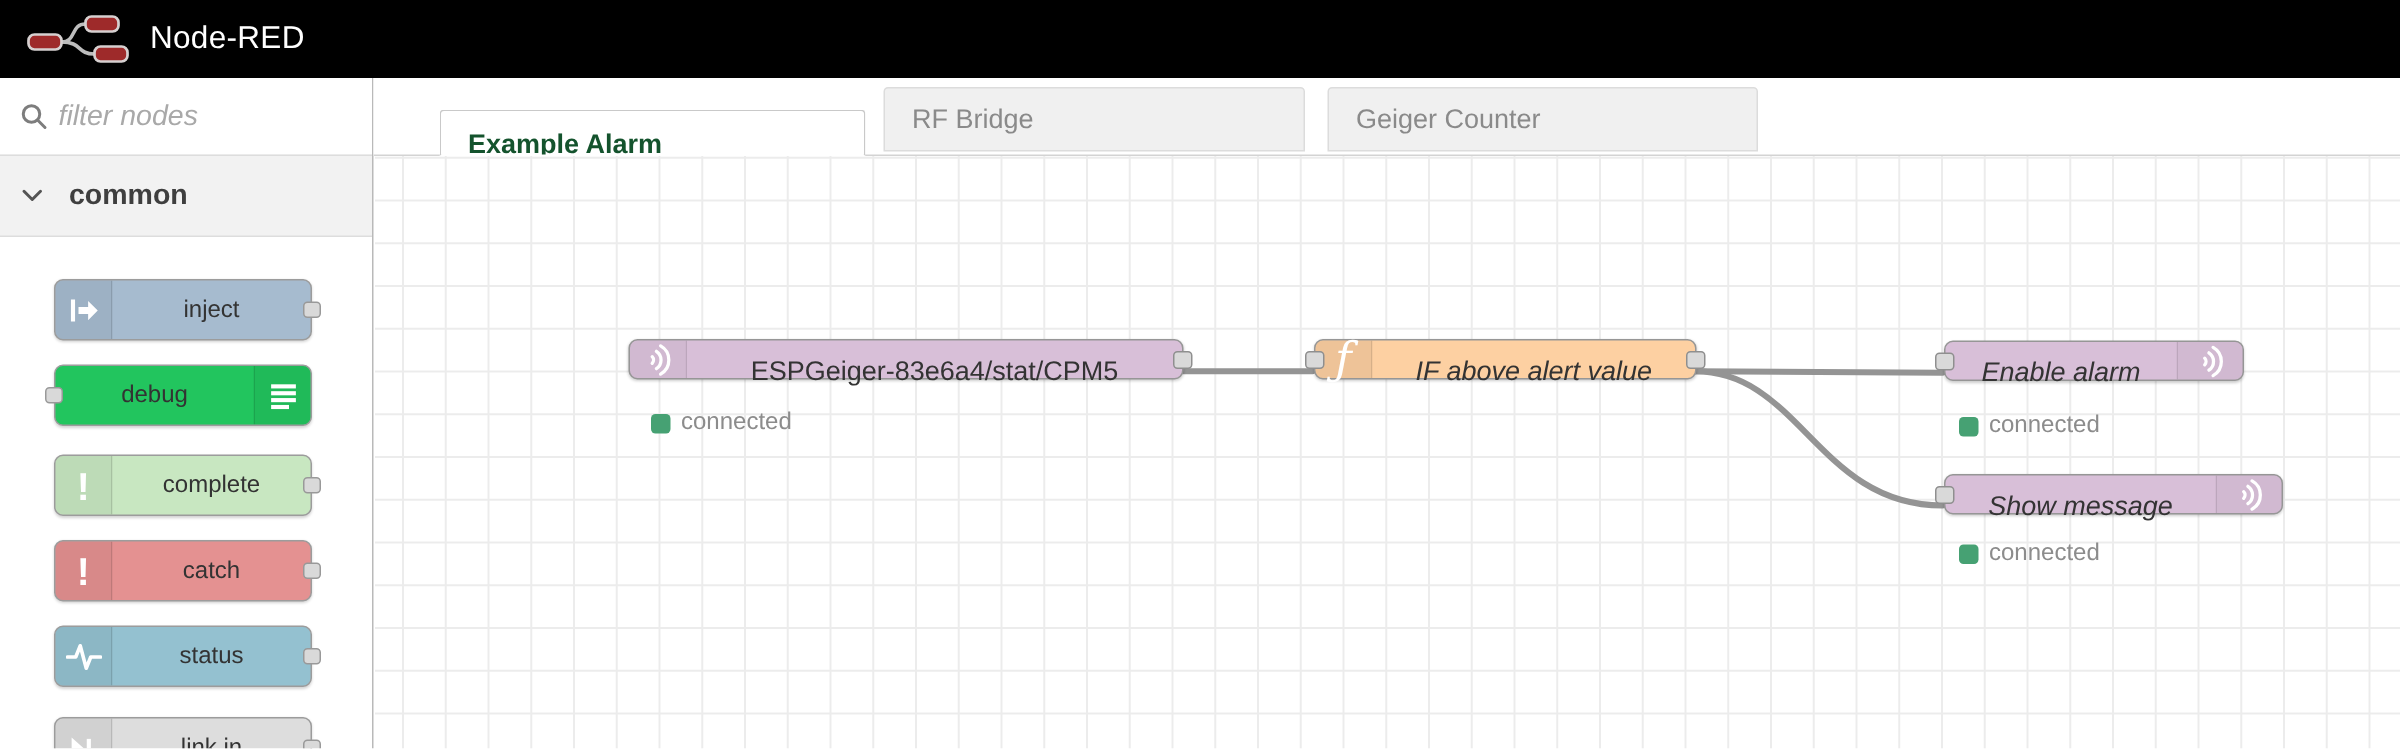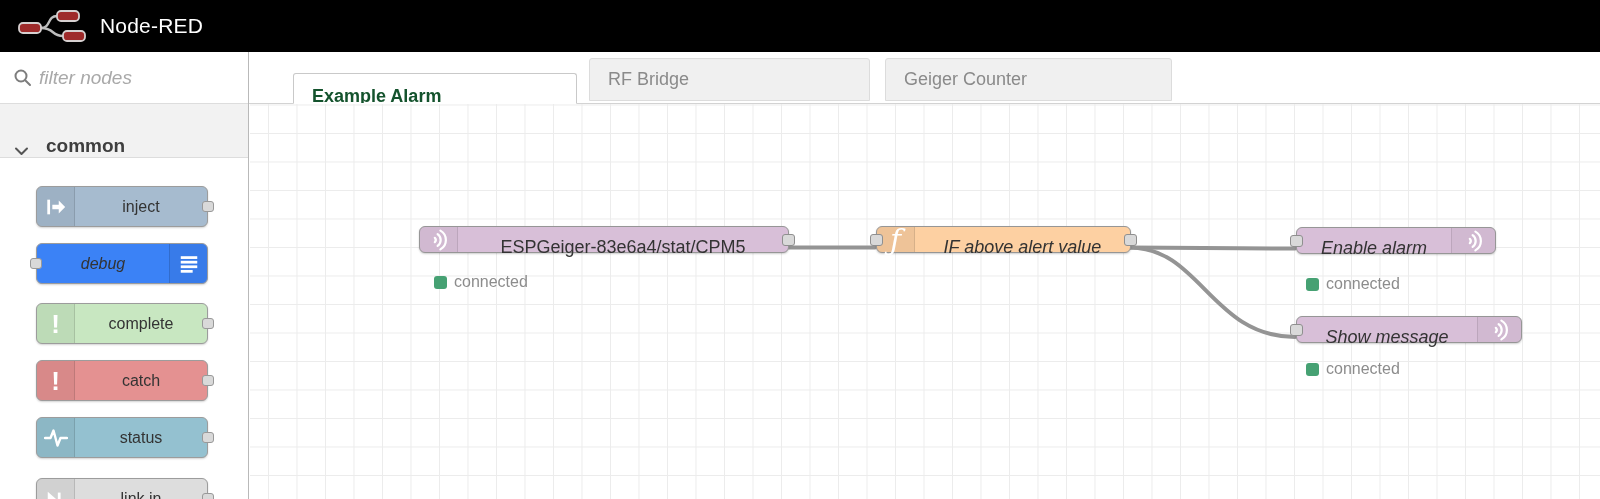--- a/index.html
+++ b/index.html
@@ -16,42 +16,42 @@
   .sidebar { position:absolute; left:0; top:52px; width:249px; height:447px;
              background:#fff; border-right:1px solid #b9b9b9; overflow:hidden; }
   .search-row { position:absolute; left:0; top:0; width:100%; height:51px;
                 display:flex; align-items:center; padding-left:13px; background:#fff; }
   .search-row svg { flex:0 0 auto; }
   .search-input { border:none; outline:none; font-size:19px; color:#555; margin-left:7px;
                   width:190px; font-family:"Liberation Sans", sans-serif;font-style:italic; }
   .search-input::placeholder { color:#a9a9a9; }
   .category { position:absolute; left:0; top:51px; width:100%; height:55px;
               background:#f2f2f2; border-top:1px solid #ddd; border-bottom:1px solid #ddd;
-              display:flex; align-items:flex-end; padding-left:14px; }
+              display:flex; align-items:center; padding-left:14px; }
   .category .clabel { font-size:19px; font-weight:bold; color:#3f3f3f; margin-left:17px; }
 
   .pnode { position:absolute; left:36px; width:172px; height:41px; border-radius:6px;
            border:1px solid #9c9c9c; box-shadow:0 1px 2px rgba(0,0,0,.18); }
   .picon { position:absolute; top:0; bottom:0; width:38px; display:flex;
            align-items:center; justify-content:center; }
   .picon.left  { left:0; border-right:1px solid rgba(0,0,0,.12); background:rgba(0,0,0,.05);
                  border-radius:5px 0 0 5px; }
   .picon.right { right:0; border-left:1px solid rgba(0,0,0,.12); background:rgba(0,0,0,.05);
                  border-radius:0 5px 5px 0; }
   .plabel { position:absolute; top:0; height:39px; line-height:39px; text-align:center;
             font-size:16px; color:#333; }
   .plabel.after-icon  { left:38px; right:0; }
   .plabel.before-icon { left:0; right:38px; }
   .pport { position:absolute; width:12px; height:11px; top:14px; background:#d9d9d9;
            border:1px solid #999; border-radius:3px; }
   .pport.out { right:-7px; }
   .pport.in  { left:-7px; }
   .excl-glyph { color:#fff; font-weight:bold; font-size:26px; line-height:1; }
   .bg-inject   { background:#a6bbcf; }
-  .bg-debug    { background:#3b82f6;font-style:italic; }
+  .bg-debug    { background:#22c55e; }
   .bg-complete { background:#c8e7c1; }
   .bg-catch    { background:#e49191; }
   .bg-status   { background:#94c1d0; }
   .bg-link     { background:#dddddd; }
 
   
   .tabbar { position:absolute; left:249px; top:52px; width:1351px; height:52px;
             background:#fff; border-bottom:1px solid #d3d3d3; }
   .tab { position:absolute; padding-left:18px; font-size:18px; white-space:nowrap;
          overflow:hidden; }

